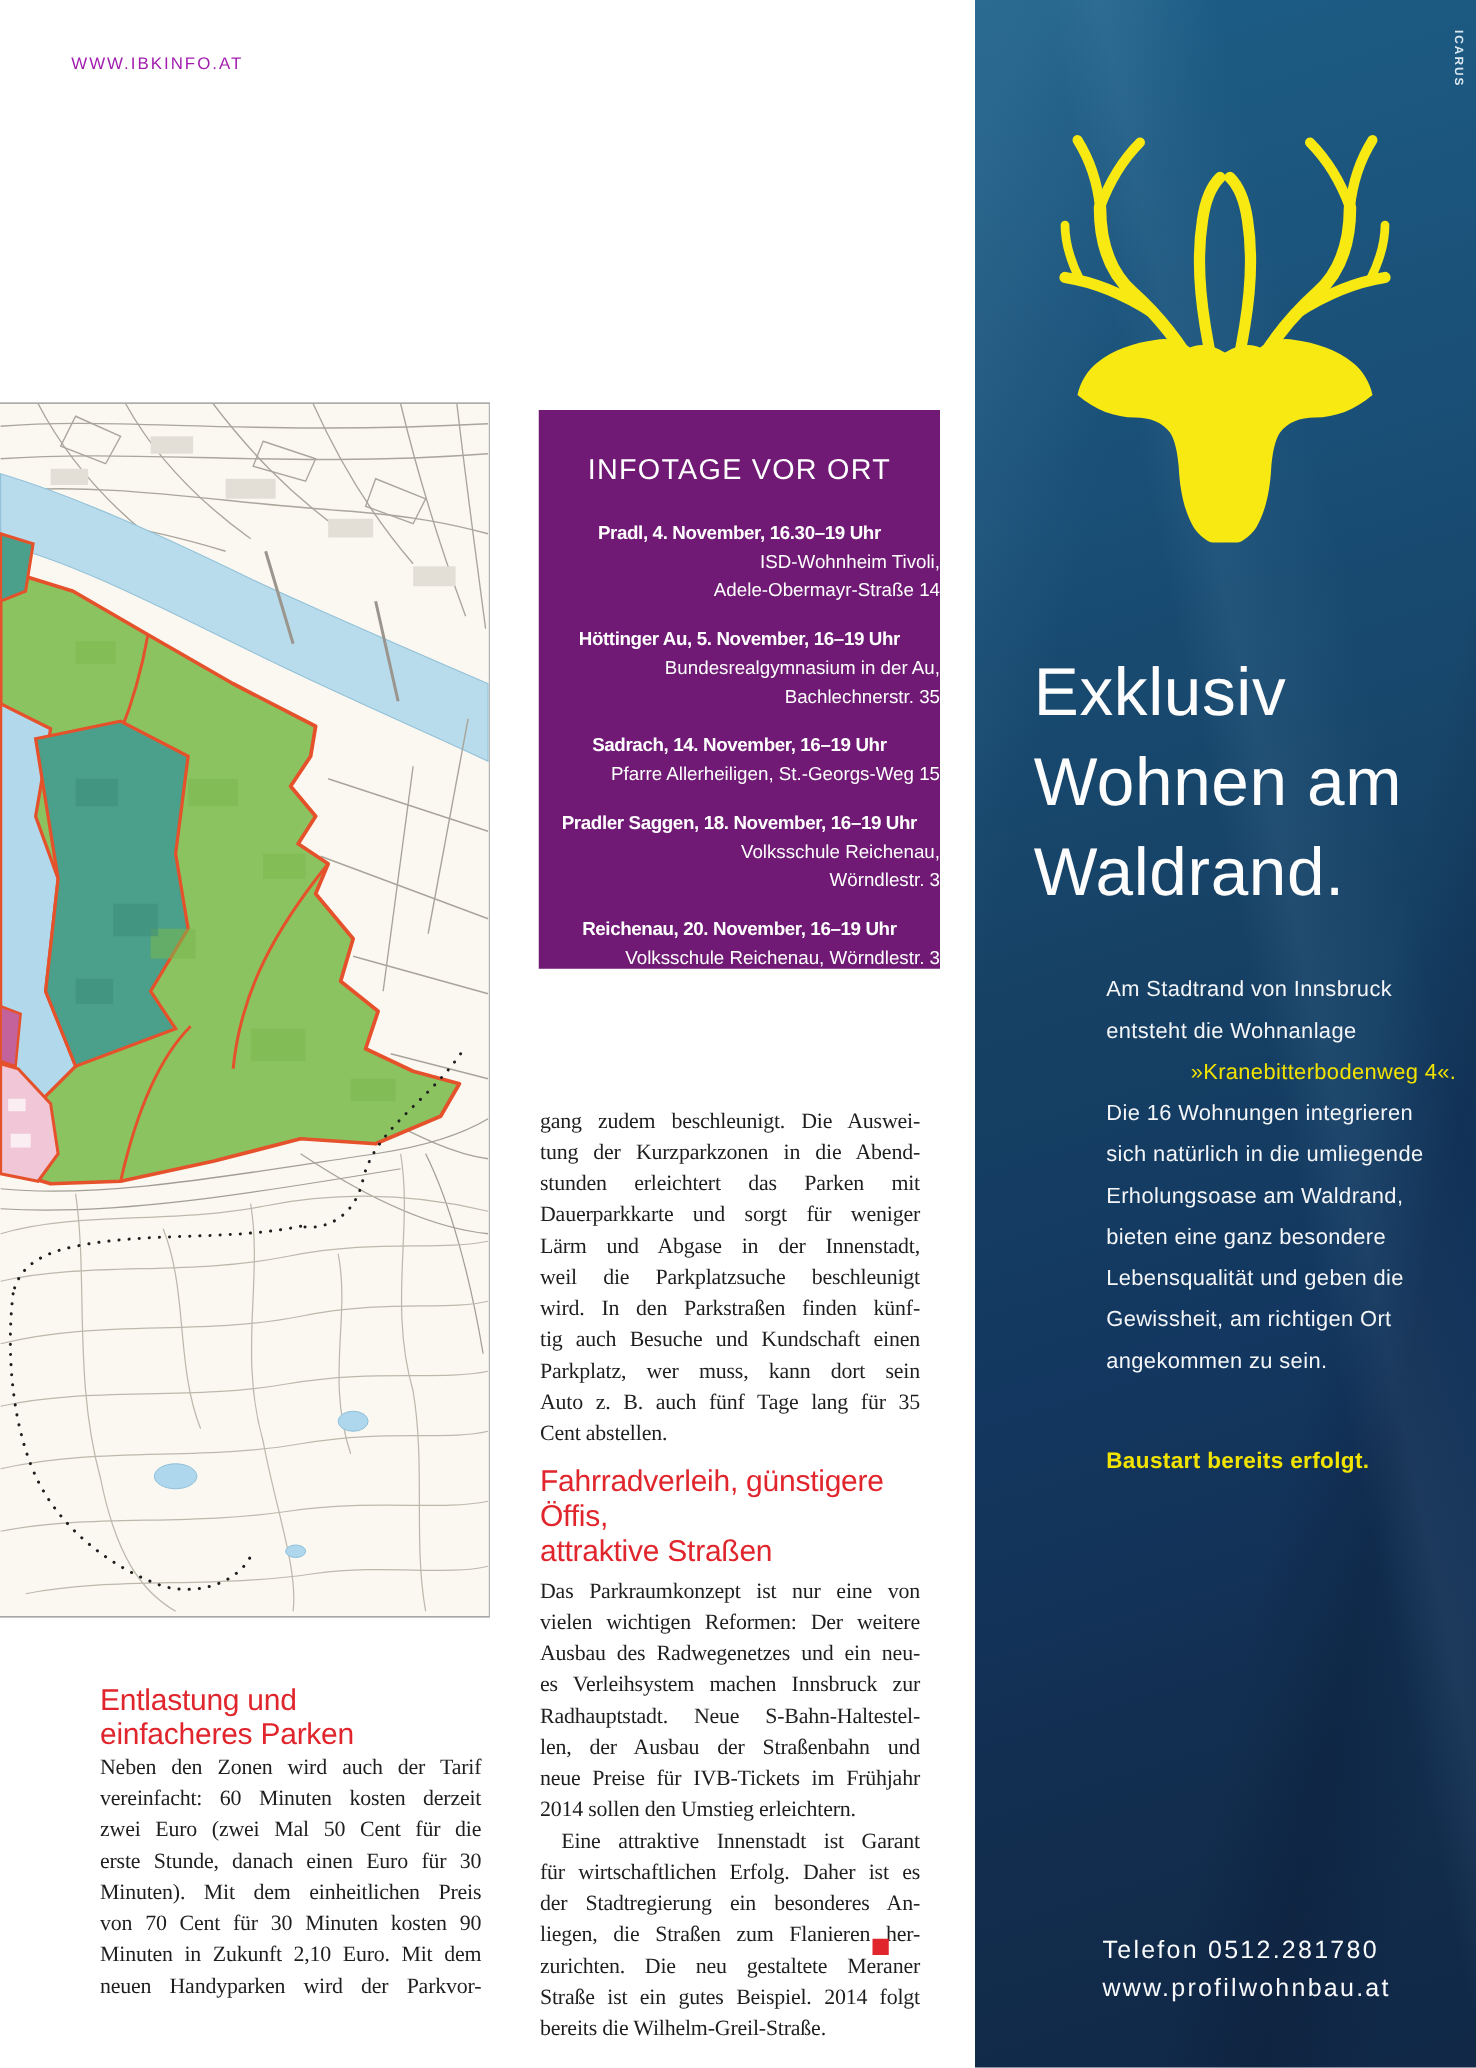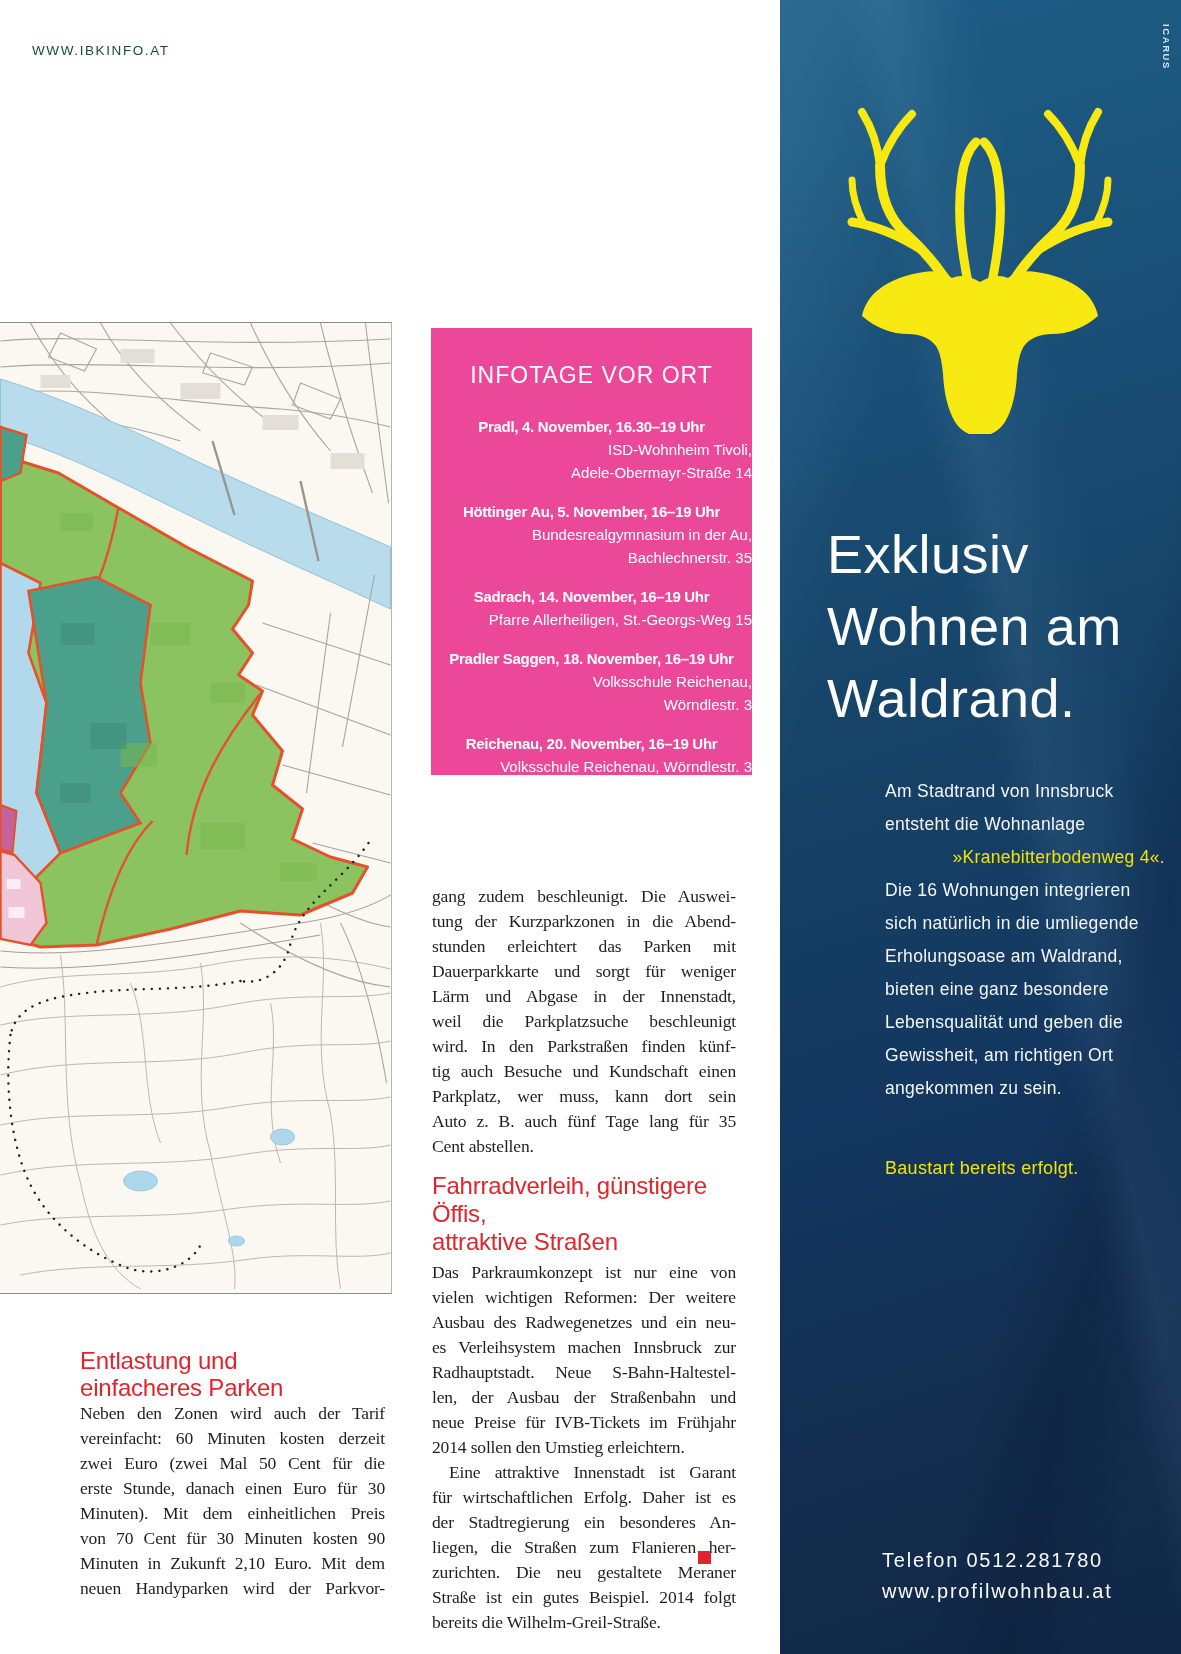--- a/index.html
+++ b/index.html
@@ -1,29 +1,29 @@
 <!DOCTYPE html>
 <html><head>
 <meta charset="utf-8">
 <style>
   html,body{margin:0;padding:0;}
   body{width:1181px;height:1654px;position:relative;background:#ffffff;
        font-family:"Liberation Sans",sans-serif;overflow:hidden;}
   .abs{position:absolute;}
 
   
-  .site-url{left:32px;top:43px;font-size:13.5px;letter-spacing:1.6px;color:#14532d;}
+  .site-url{left:57px;top:43px;font-size:13.5px;letter-spacing:1.6px;color:#a21caf;}
 
   
   .map-wrap{left:0;top:322px;width:391px;height:970px;border-top:1px solid #8d8d8d;
             border-bottom:1px solid #8d8d8d;border-right:1px solid #b5b5b5;background:#fbf8f2;}
   .map-wrap svg{display:block;}
 
   
-  .infobox{left:431px;top:328px;width:321px;height:447px;background:#ec4899;color:#fff;
+  .infobox{left:431px;top:328px;width:321px;height:447px;background:#701a75;color:#fff;
            text-align:center;padding-top:34px;box-sizing:border-box;}
   .ib-title{font-size:23px;letter-spacing:1px;font-weight:400;margin-bottom:26px;}
   .ib-entry{margin-bottom:16px;}
   .ib-entry-title{font-size:15px;font-weight:bold;letter-spacing:-0.3px;line-height:23px;}
   .ib-entry-details{font-size:15px;line-height:23px;white-space:pre-line;text-align:right;}
 
   
   .serif{font-family:"Liberation Serif",serif;color:#1e1e1e;}
   .jline{font-size:17.5px;line-height:25px;letter-spacing:-0.15px;height:25px;
          text-align:justify;text-align-last:justify;white-space:nowrap;}
@@ -45,21 +45,21 @@
                  linear-gradient(78deg,rgba(0,0,0,0) 54%,rgba(170,220,250,0.07) 60%,rgba(0,0,0,0) 73%),
                  linear-gradient(102deg,rgba(4,14,34,0) 66%,rgba(4,14,34,0.20) 77%,rgba(4,14,34,0) 89%);}
   .icarus{top:24px;right:9px;writing-mode:vertical-rl;font-size:9.5px;letter-spacing:1.6px;
           color:#dbe7ef;font-weight:bold;}
   .deer{left:50px;top:102px;width:300px;height:332px;}
   .ad-headline{left:47px;top:518px;font-size:54px;line-height:72px;font-weight:400;
                white-space:pre-line;letter-spacing:0.5px;color:#fdfdfd;}
   .ad-body{left:105px;top:775px;width:280px;}
   .ad-line{font-size:17.5px;line-height:33px;height:33px;letter-spacing:0.3px;color:#f4f6f8;}
   .ad-line.yellow{color:#f3e400;text-align:right;}
-  .baustart{left:105px;top:1158px;font-size:18px;font-weight:normal;letter-spacing:0.3px;color:#f3e400;text-align:center;}
+  .baustart{left:105px;top:1158px;font-size:18px;font-weight:bold;letter-spacing:0.3px;color:#f3e400;text-align:center;}
   .logobox{left:107px;top:1320px;width:188px;height:192px;background:#f8e913;}
   .eagle{position:absolute;right:14px;top:20px;}
   .logo-name{position:absolute;left:11px;top:126px;font-size:33px;font-weight:bold;
              color:#8a8e91;letter-spacing:2px;}
   .logo-name sup{font-size:12px;color:#8a8e91;}
   .logo-sub{position:absolute;left:12px;top:166px;font-size:18px;color:#141414;letter-spacing:6.5px;}
   .contact{left:102px;top:1545px;font-size:20px;line-height:31px;letter-spacing:1.8px;color:#fafbfc;}
 </style>
 </head>
 <body>

